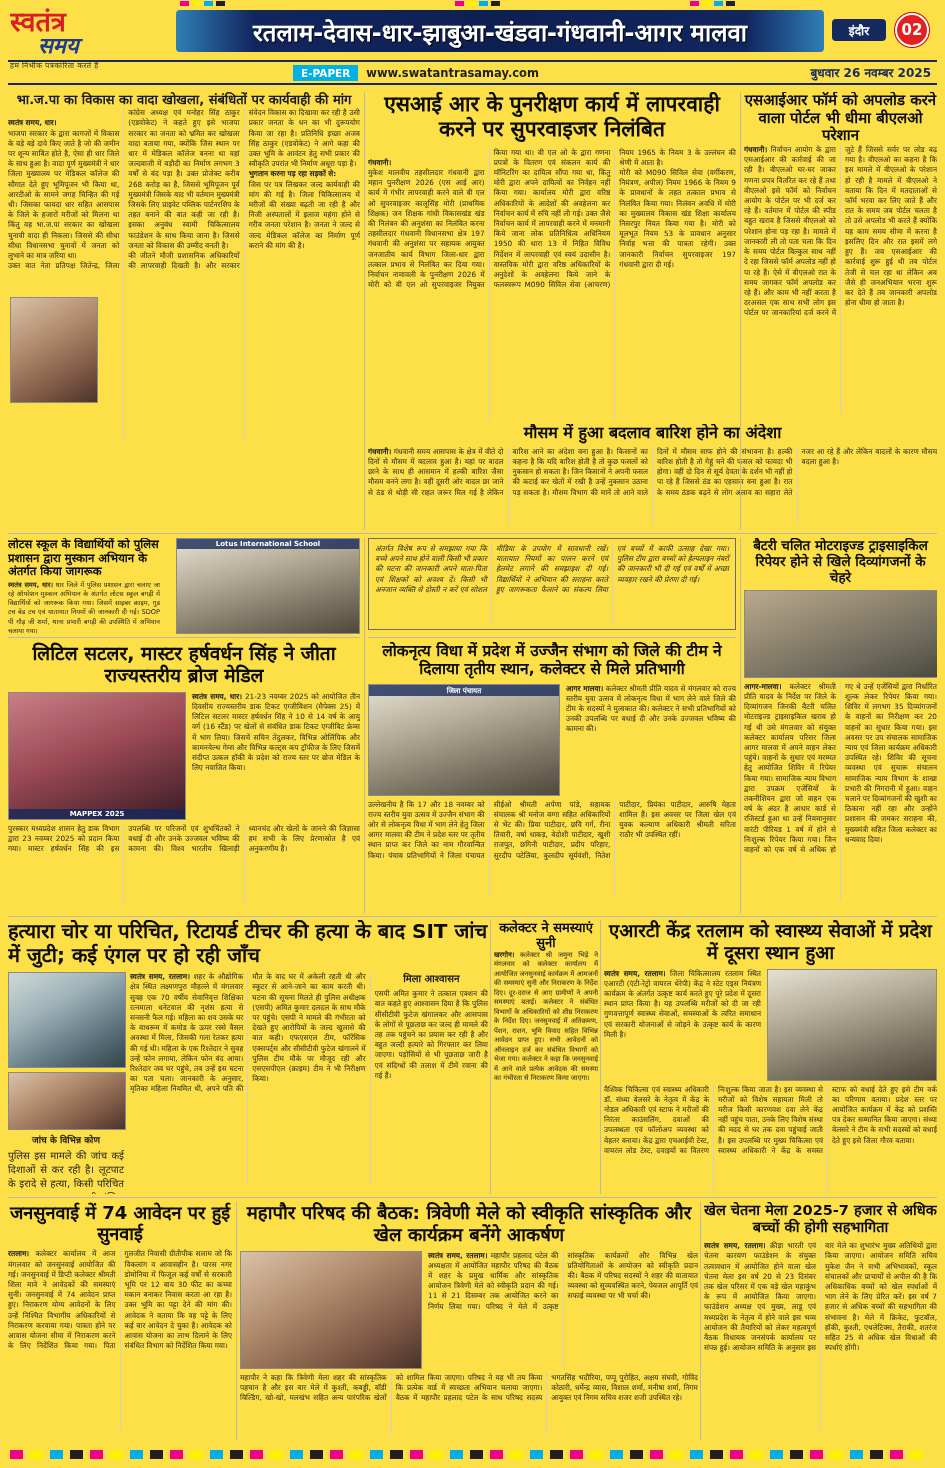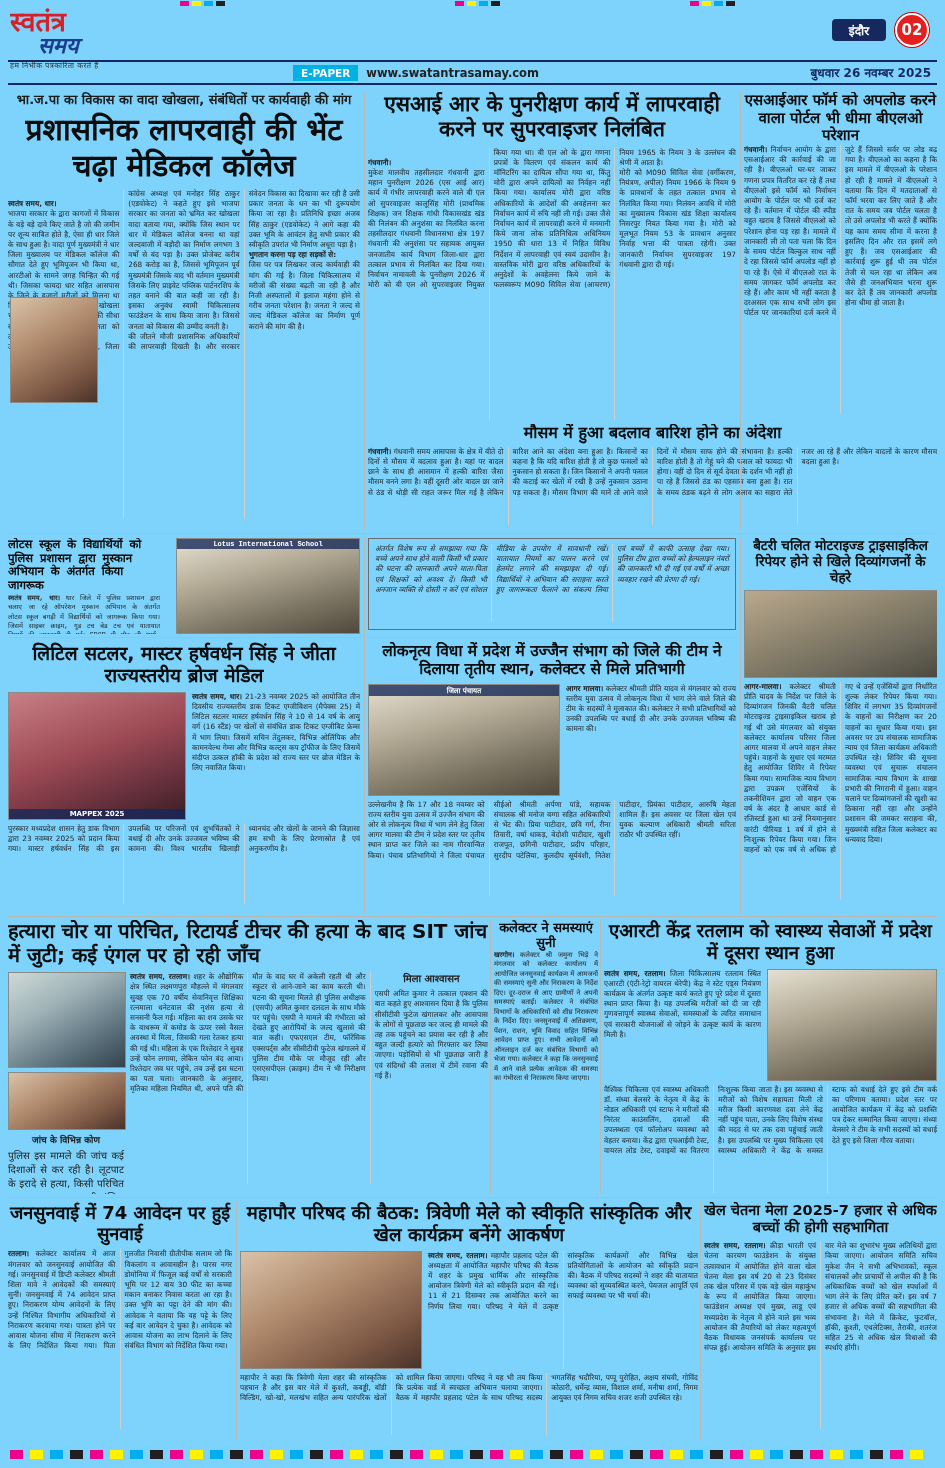--- a/index.html
+++ b/index.html
@@ -1,16 +1,16 @@
 <!DOCTYPE html>
 <html lang="hi"><head>
 <meta charset="utf-8">
 <style>
   html,body{margin:0;padding:0;background:#e8e8e4;}
-  .page{position:relative;width:945px;height:1468px;background:#7dd3fc;margin:0 auto;
+  .page{position:relative;width:945px;height:1468px;background:#fde047;margin:0 auto;
         font-family:"DejaVu Sans",sans-serif;color:#1b1b1b;overflow:hidden;}
   .abs{position:absolute;box-sizing:border-box;overflow:hidden;}
 
   
   .logo-l1{font-size:27px;font-weight:bold;color:#d91f26;line-height:1;}
   .logo-l2{font-size:22px;font-weight:bold;color:#1a3d8f;font-style:italic;line-height:1;margin-left:28px;}
   .logo-tag{font-size:7.5px;color:#333;margin-top:3px;letter-spacing:.4px;}
   .banner{background:linear-gradient(90deg,#2f7fb5 0%,#12265e 12%,#0e1f52 50%,#12265e 88%,#2f7fb5 100%);
           color:#fff;font-weight:bold;font-size:24px;display:flex;align-items:center;justify-content:center;
           border-radius:4px;text-shadow:1px 1px 1px #000;}
@@ -76,32 +76,32 @@
       <i style="background: rgb(255, 242, 0);"></i>
       <i style="background: rgb(0, 174, 239);"></i>
       <i style="background: rgb(35, 31, 32);"></i>
     </div>
 
   <div class="abs" style="left:10px;top:8px;width:162px;height:76px;">
     <div class="logo-l1">स्वतंत्र</div>
     <div class="logo-l2">समय</div>
     <div class="logo-tag">हम निर्भीक पत्रकारिता करते हैं</div>
   </div>
+  <div class="abs banner" style="left:176px;top:10px;width:648px;height:42px;">रतलाम-देवास-धार-झाबुआ-खंडवा-गंधवानी-आगर मालवा</div>
   <div class="abs edition" style="left:832px;top:19px;width:54px;height:22px;">इंदौर</div>
   <div class="abs pagenum" style="left:895px;top:13px;width:34px;height:34px;">02</div>
 
   <div class="abs subbar" style="left:8px;top:60px;width:929px;height:25px;">
     <span class="epaper">E-PAPER</span>
     <span class="site">www.swatantrasamay.com</span>
     <span class="date">बुधवार 26 नवम्बर 2025</span>
   </div>
 
   <div class="abs" style="left:8px;top:92px;width:352px;height:438px;">
     <div class="kicker">भा.ज.पा का विकास का वादा खोखला, संबंधितों पर कार्यवाही की मांग</div>
-    <div class="hl ctr" style="font-size:30px;margin:4px 0 6px;">प्रशासनिक लापरवाही की भेंट चढ़ा मेडिकल कॉलेज</div>
     <div class="bodytext cols-3 pre" style="height:330px;">
       <span class="byline">स्वतंत्र समय, धार।</span>
       <span>भाजपा सरकार के द्वारा कागजों में विकास के बड़े बड़े दावे किए जाते है जो की जमीन पर शून्य साबित होते है, ऐसा ही धार जिले के साथ हुआ है। वादा पूर्ण मुख्यमंत्री ने धार जिला मुख्यालय पर मेडिकल कॉलेज की सौगात देते हुए भूमिपूजन भी किया था, आरटीओ के सामने जगह चिन्हित की गई थी। जिसका फायदा धार सहित आसपास के जिले के हजारों मरीजों को मिलना था किंतु वह भा.ज.पा सरकार का खोखला चुनावी वादा ही निकला। जिससे की सीधा सीधा विधानसभा चुनावों में जनता को लुभाने का मात्र जरिया था।
  उक्त बात नेता प्रतिपक्ष जितेन्द्र, जिला कांग्रेस अध्यक्ष एवं मनोहर सिंह ठाकुर (एडवोकेट) ने कहते हुए इसे भाजपा सरकार का जनता को भ्रमित कर खोखला वादा बताया गया, क्योंकि जिस स्थान पर धार में मेडिकल कॉलेज बनना था वहां जल्दबाजी में बड़ौदी का निर्माण लगभग 3 वर्षों से बंद पड़ा है। उक्त प्रोजेक्ट करीब 268 करोड़ का है, जिससे भूमिपूजन पूर्व मुख्यमंत्री जिसके बाद भी वर्तमान मुख्यमंत्री जिसके लिए प्राइवेट पब्लिक पार्टनरशिप के तहत बनाने की बात कही जा रही है। इसका अनुबंध स्वामी चिकित्सालय फाउंडेशन के साथ किया जाना है। जिससे जनता को विकास की उम्मीद बनती है।
  की जीतने मौजी प्रशासनिक अधिकारियों की लापरवाही दिखती है। और सरकार संवेदन विकास का दिखावा कर रही है उसी प्रकार जनता के धन का भी दुरूपयोग किया जा रहा है। प्रतिनिधि इच्छा अजब सिंह ठाकुर (एडवोकेट) ने आगे कहा की उक्त भूमि के आवंटन हेतु सभी प्रकार की स्वीकृति उपरांत भी निर्माण अधूरा पड़ा है।</span>
       <span class="byline">भुगतान करना पड़ रहा सड़कों से:</span>
       <span>जिस पर पत्र लिखकर जल्द कार्यवाही की मांग की गई है। जिला चिकित्सालय में मरीजों की संख्या बढ़ती जा रही है और निजी अस्पतालों में इलाज महंगा होने से गरीब जनता परेशान है। जनता ने जल्द से जल्द मेडिकल कॉलेज का निर्माण पूर्ण कराने की मांग की है।</span>
     </div>
     <div class="photo warm" style="position:absolute;left:2px;top:205px;width:86px;height:104px;"></div>
   </div>
@@ -124,21 +124,21 @@
   </div>
 
   <div class="abs" style="left:368px;top:424px;width:569px;height:106px;">
     <div class="hl ctr" style="font-size:16px;margin-bottom:4px;">मौसम में हुआ बदलाव बारिश होने का अंदेशा</div>
     <div class="bodytext cols-4" style="height:78px;">
       <span class="byline">गंधवानी।</span>
       <span>गंधवानी समय आसपास के क्षेत्र में बीते दो दिनों से मौसम में बदलाव हुआ है। यहां पर बादल छाने के साथ ही आसमान में हल्की बारिश जैसा मौसम बनने लगा है। वहीं दूसरी ओर बादल छा जाने से ठंड से थोड़ी सी राहत जरूर मिल गई है लेकिन बारिश आने का अंदेशा बना हुआ है। किसानों का कहना है कि यदि बारिश होती है तो कुछ फसलों को नुकसान हो सकता है। जिन किसानों ने अपनी फसल की कटाई कर खेतों में रखी है उन्हें नुकसान उठाना पड़ सकता है। मौसम विभाग की मानें तो आने वाले दिनों में मौसम साफ होने की संभावना है। हल्की बारिश होती है तो गेहूं चने की फसल को फायदा भी होगा। वहीं दो दिन से सूर्य देवता के दर्शन भी नहीं हो पा रहे हैं जिससे ठंड का एहसास बना हुआ है। रात के समय ठंडक बढ़ने से लोग अलाव का सहारा लेते नजर आ रहे हैं और लेकिन बादलों के कारण मौसम बदला हुआ है।</span>
     </div>
   </div>
 
-  <div class="abs" style="left:8px;top:538px;width:352px;height:96px;display:flex;gap:16px;font-family:Liberation Mono, monospace;">
+  <div class="abs" style="left:8px;top:538px;width:352px;height:96px;display:flex;gap:16px;">
     <div style="width:152px;flex:none;">
       <div class="hl" style="font-size:11.5px;">लोटस स्कूल के विद्यार्थियों को पुलिस प्रशासन द्वारा मुस्कान अभियान के अंतर्गत किया जागरूक</div>
       <div class="bodytext" style="font-size:6.6px;margin-top:2px;">
         <span class="byline">स्वतंत्र समय, धार।</span>
         <span>धार जिले में पुलिस प्रशासन द्वारा चलाए जा रहे ऑपरेशन मुस्कान अभियान के अंतर्गत लोटस स्कूल बगड़ी में विद्यार्थियों को जागरूक किया गया। जिसमें साइबर क्राइम, गुड टच बेड टच एवं यातायात नियमों की जानकारी दी गई। SDOP पी गौड़ जी शर्मा, थाना प्रभारी बगड़ी की उपस्थिति में अभियान चलाया गया।</span>
       </div>
     </div>
     <div class="photo room" style="flex:1;">
       <div class="pband top">Lotus International School</div>
     </div>

